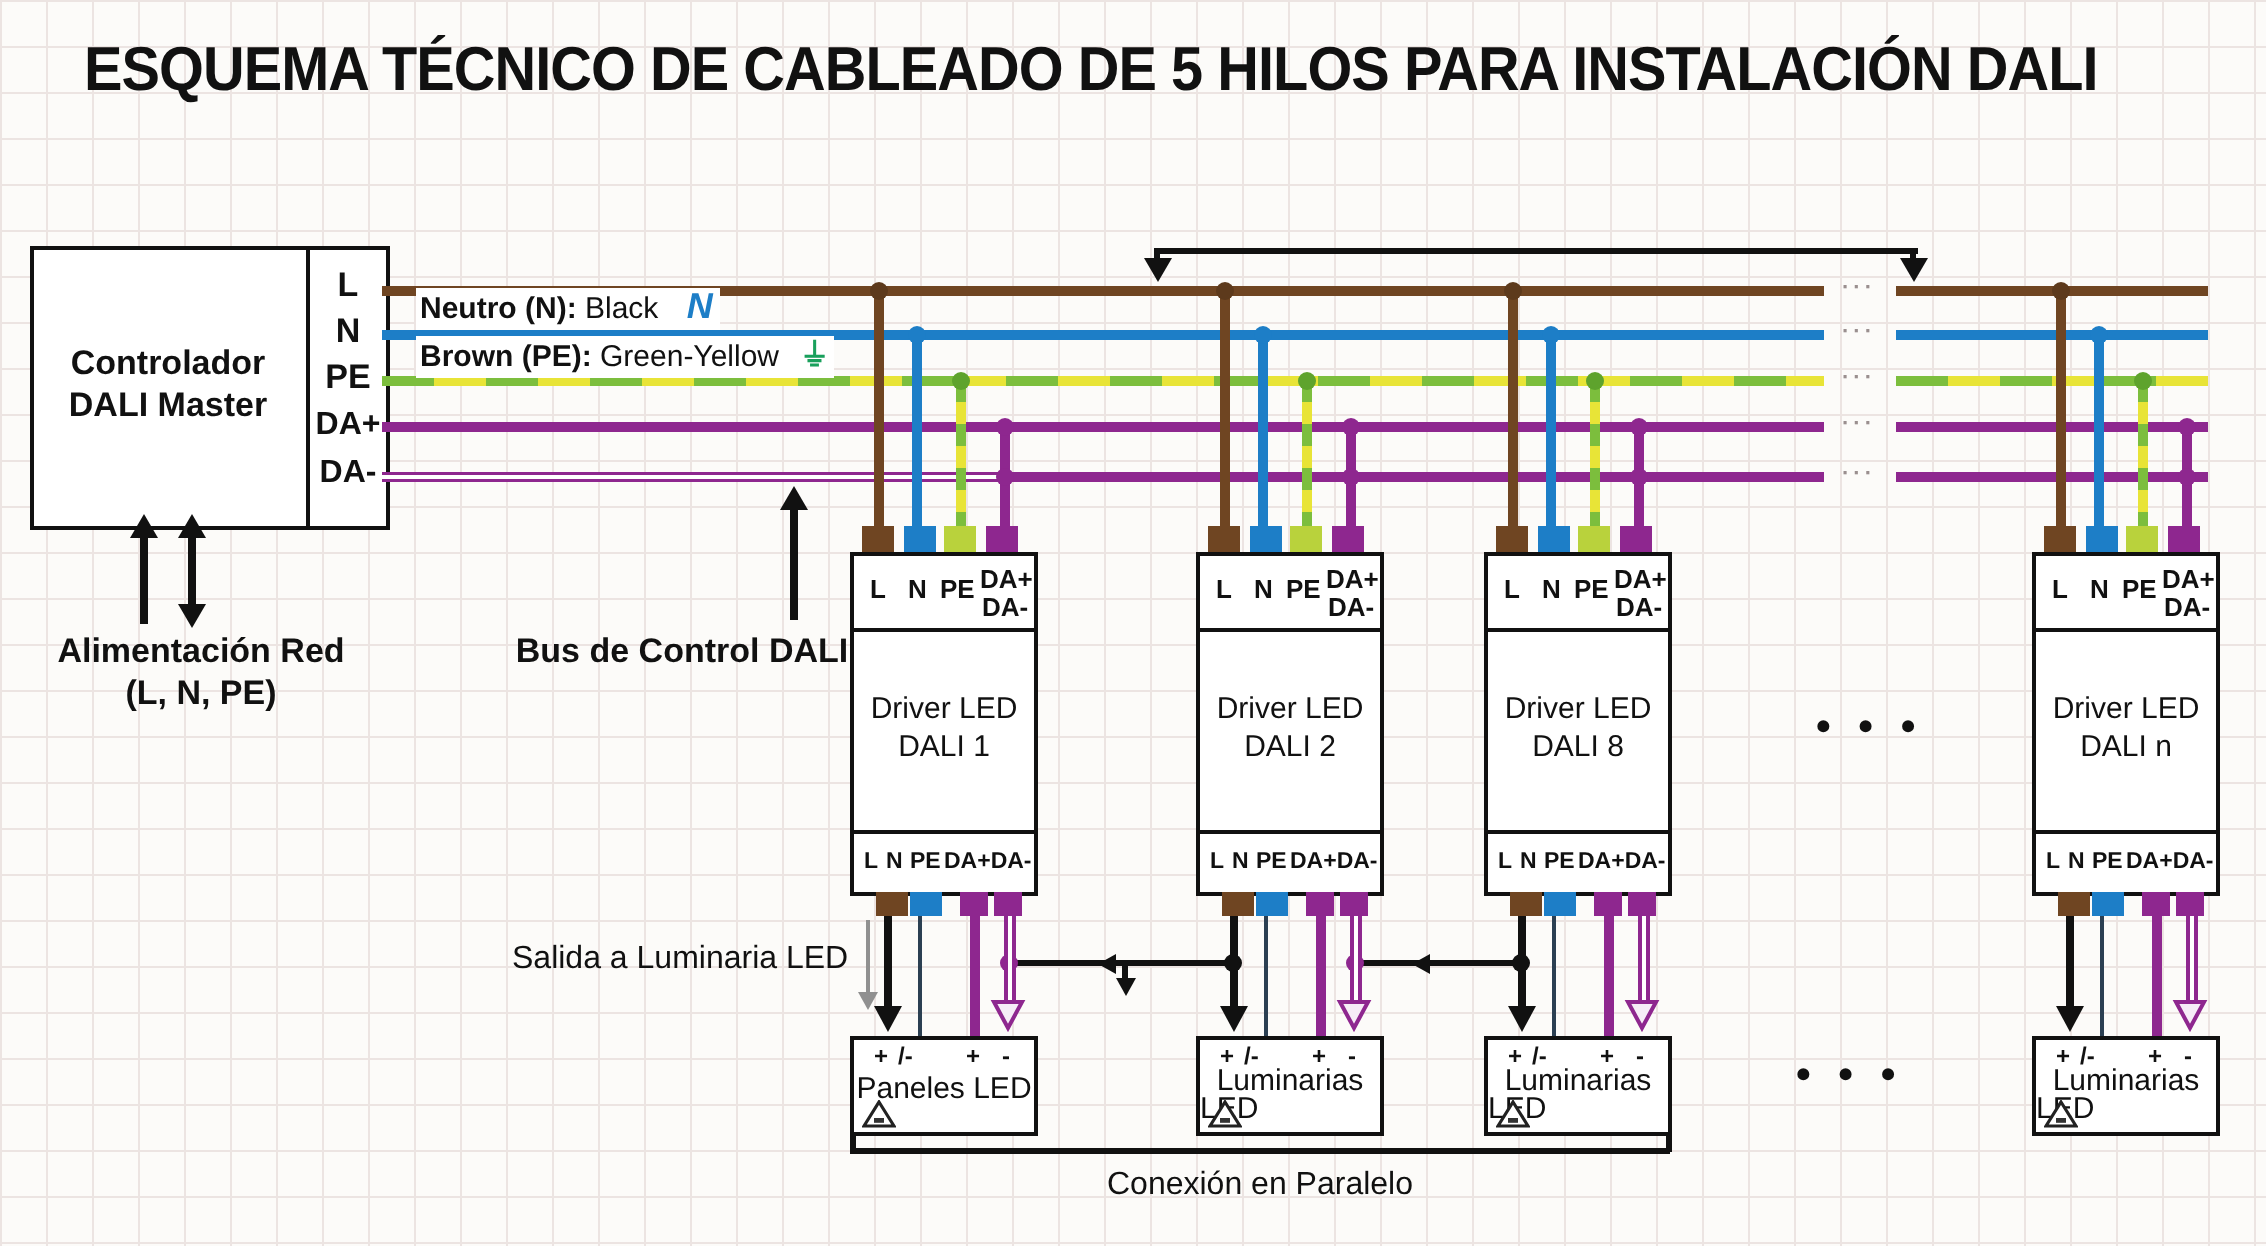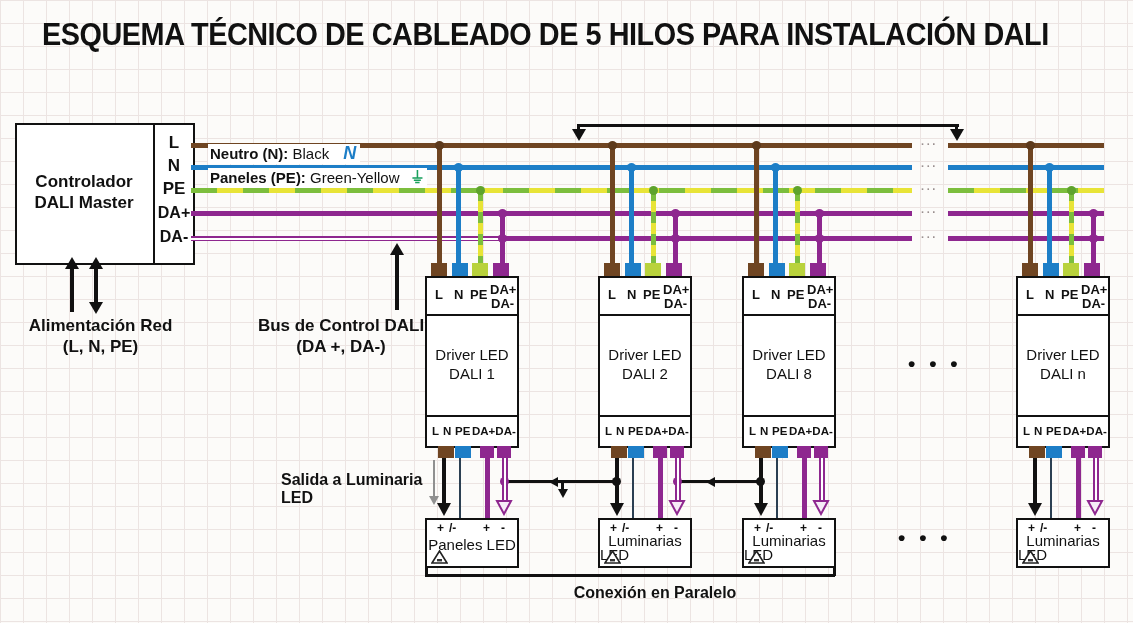--- a/index.html
+++ b/index.html
@@ -29,21 +29,21 @@
   .gapdots{position:absolute;left:913px;width:33px;text-align:center;font-size:11px;
     color:#9a8f8f;letter-spacing:2px;font-weight:bold;}
   
   .wlabel{position:absolute;left:208px;background:#fff;font-size:15px;padding:0 4px 1px 2px;white-space:nowrap;line-height:19px;}
   .wl-b{font-weight:bold;}
   .sym-ac{font-weight:bold;font-size:22px;margin-left:8px;vertical-align:-2px;}
   .sym-n{color:#1d7ec7;font-weight:bold;font-style:italic;font-size:18px;margin-left:10px;}
   .sym-gnd{color:#19a05c;font-weight:bold;font-size:16px;margin-left:8px;font-family:"DejaVu Sans",sans-serif;}
   
   .ann{position:absolute;font-weight:bold;font-size:16px;text-align:center;}
-  .ann-reg{font-weight:bold;margin-left:25px;}
+  .ann-reg{font-weight:normal;}
   .shaft-v{position:absolute;width:3.5px;background:#111;}
   .shaft-h{position:absolute;height:3px;background:#111;}
   .tri{position:absolute;width:0;height:0;}
   .tri-down{border-left:7px solid transparent;border-right:7px solid transparent;border-top:12px solid #111;}
   .tri-down-sm{border-left:5px solid transparent;border-right:5px solid transparent;border-top:9px solid #111;}
   .tri-up{border-left:7px solid transparent;border-right:7px solid transparent;border-bottom:12px solid #111;}
   .tri-left{border-top:5px solid transparent;border-bottom:5px solid transparent;border-right:9px solid #111;}
   .tri-down-gray{border-left:5px solid transparent;border-right:5px solid transparent;border-top:9px solid #909090;}
   .dot{position:absolute;width:9px;height:9px;border-radius:50%;}
   .dot-p{background:#8e278f}.dot-k{background:#111}.dot-br{background:#5d3a1c}.dot-bl{background:#1d7ec7}.dot-gr{background:#5ea32d}
@@ -125,21 +125,21 @@
   <div class="gapdots" style="top:183px;">···</div>
   <div class="gapdots" style="top:206px;">···</div>
   <div class="gapdots" style="top:231px;">···</div>
 
   <div class="wlabel" style="top:144px;">
     <span class="wl-b">Neutro (N):</span>
     <span>Black</span>
     <span class="sym-n">N</span>
   </div>
   <div class="wlabel" style="top:168px;">
-    <span class="wl-b">Paneles (PE):</span>
+    <span class="wl-b">Brown (PE):</span>
     <span>Green-Yellow</span>
     <span class="sym-gnd">⏚</span>
   </div>
 
   <div class="shaft-h" style="left:578px;top:124px;width:381px;height:2.5px;"></div>
   <div class="shaft-v" style="left:577px;top:124px;height:6px;width:3px;"></div>
   <div class="tri tri-down" style="left:571.5px;top:129px;"></div>
   <div class="shaft-v" style="left:955px;top:124px;height:6px;width:3px;"></div>
   <div class="tri tri-down" style="left:949.5px;top:129px;"></div>
 
@@ -147,21 +147,20 @@
   <div class="tri tri-up" style="left:64.5px;top:257px;"></div>
   <div class="shaft-v" style="left:94px;top:266px;height:38px;"></div>
   <div class="tri tri-up" style="left:88.5px;top:257px;"></div>
   <div class="tri tri-down" style="left:88.5px;top:302px;"></div>
   <div class="ann" style="left:8px;top:316px;width:185px;font-size:17px;">Alimentación Red</div>
   <div class="ann" style="left:8px;top:337px;width:185px;font-size:17px;">(L, N, PE)</div>
 
   <div class="shaft-v" style="left:395px;top:252px;height:58px;"></div>
   <div class="tri tri-up" style="left:389.5px;top:243px;"></div>
   <div class="ann" style="left:248px;top:316px;width:186px;font-size:17px;">Bus de Control DALI</div>
-  <div class="ann" style="left:248px;top:337px;width:186px;font-size:17px;">(DA +, DA-)</div>
 
   <div class="ann ann-reg" style="left:256px;top:471px;width:172px;text-align:left;">Salida a Luminaria LED</div>
   <div class="shaft-v" style="left:433px;top:460px;height:38px;width:2px;background:#909090;"></div>
   <div class="tri tri-down-gray" style="left:429px;top:496px;"></div>
 
   <div class="shaft-h" style="left:505px;top:480px;width:112px;"></div>
   <div class="dot dot-p" style="left:500px;top:477px;"></div>
   <div class="dot dot-k" style="left:612px;top:477px;"></div>
   <div class="tri tri-left" style="left:549px;top:476.5px;"></div>
   <div class="shaft-v" style="left:561px;top:482px;height:8px;width:3px;"></div>

